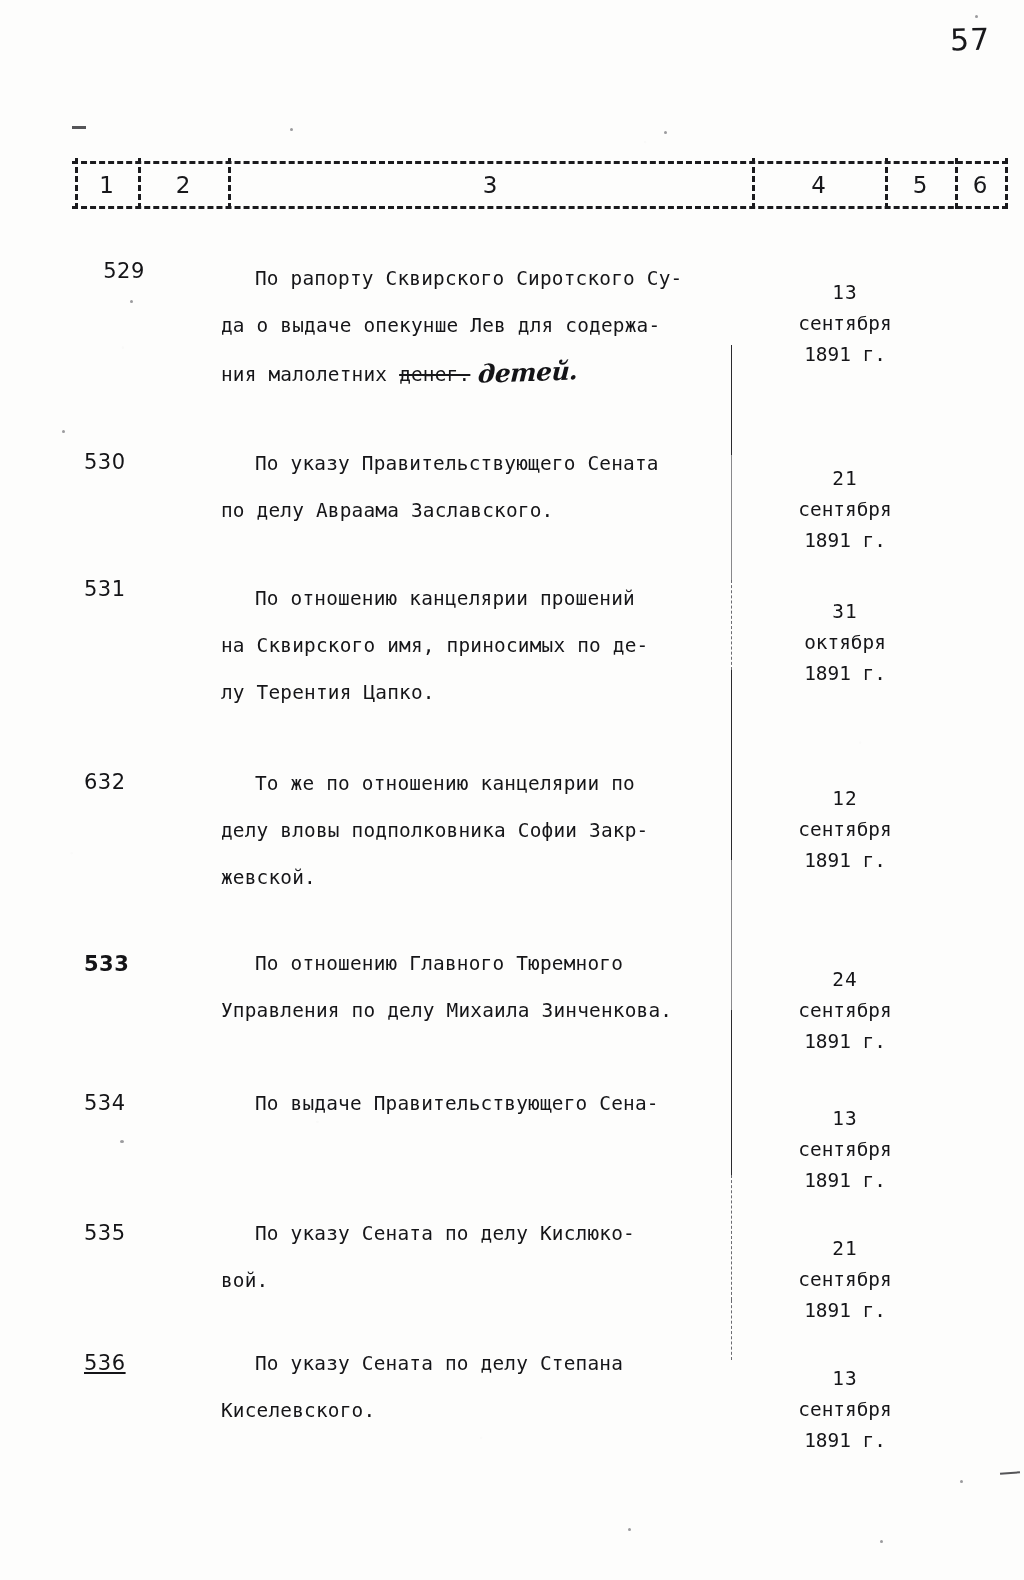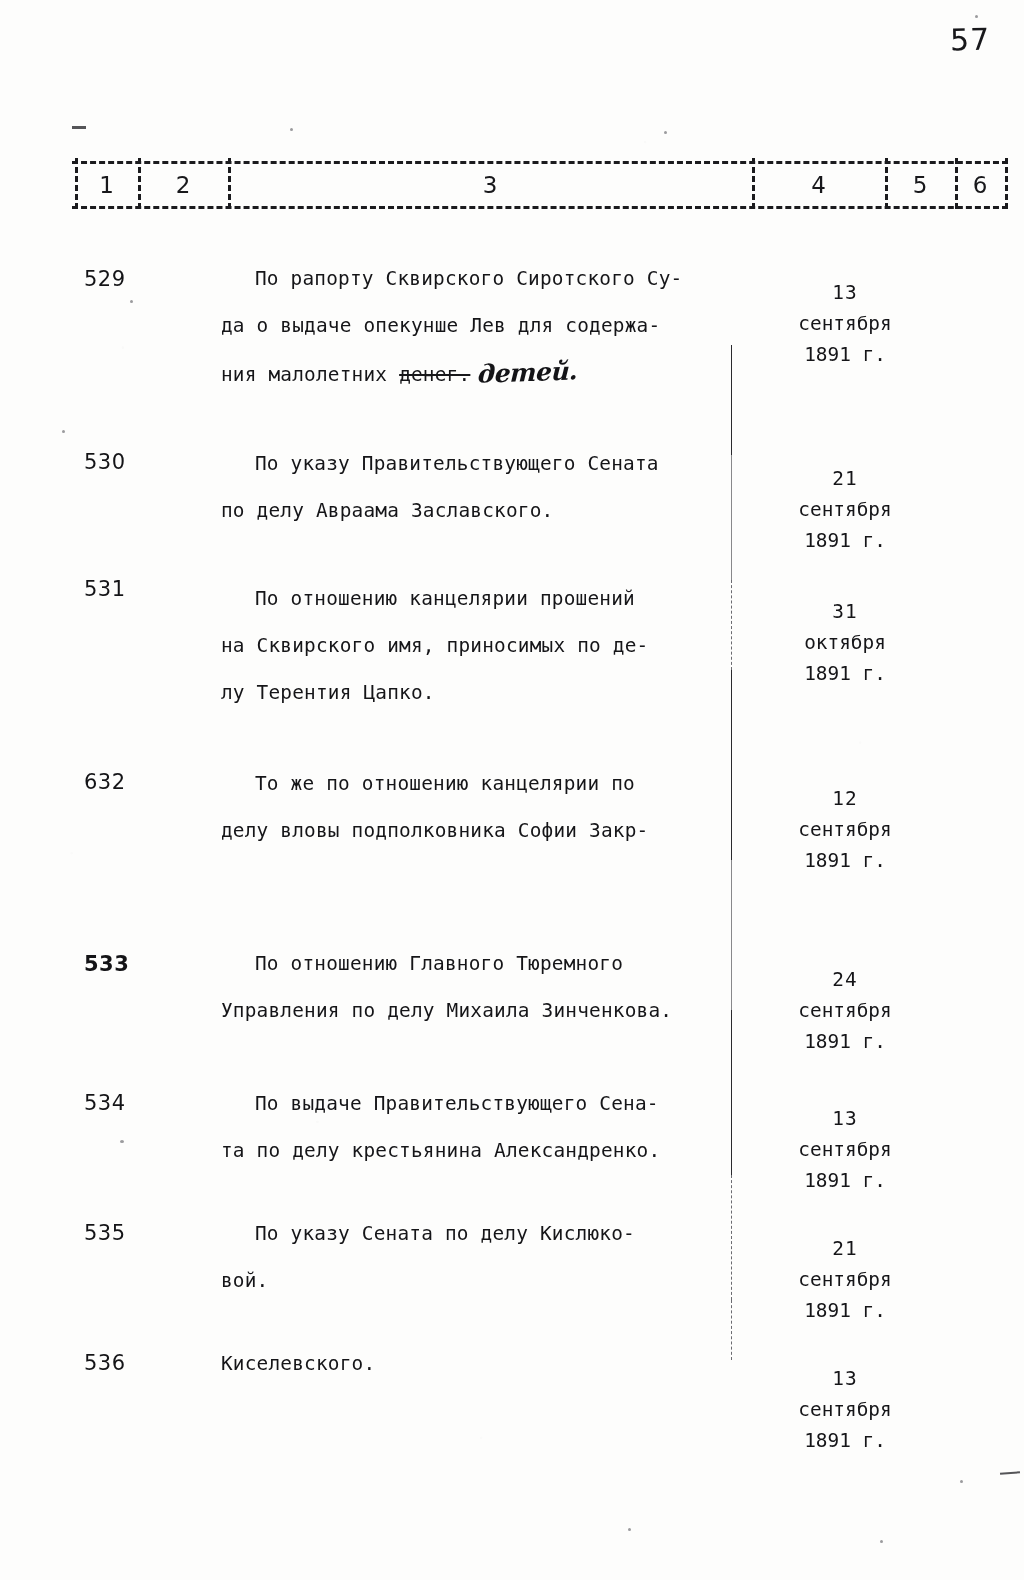--- a/index.html
+++ b/index.html
@@ -219,21 +219,21 @@
   <div class="body-rule solid" style="top:345px; height:110px;"></div>
   <div class="body-rule light" style="top:455px; height:125px;"></div>
   <div class="body-rule faint" style="top:580px; height:90px;"></div>
   <div class="body-rule solid" style="top:670px; height:190px;"></div>
   <div class="body-rule light" style="top:860px; height:150px;"></div>
   <div class="body-rule solid" style="top:1010px; height:165px;"></div>
   <div class="body-rule faint" style="top:1175px; height:125px;"></div>
   <div class="body-rule faint" style="top:1300px; height:60px;"></div>
 
   <div class="row" style="top:255px;">
-    <div class="row-num" style="top:12px;">529</div>
+    <div class="row-num" style="top:4px;text-align:center;">529</div>
     <div class="row-desc">
       <span>По рапорту Сквирского Сиротского Су-</span>
       <span class="cont">да о выдаче опекунше Лев для содержа-</span>
       <span class="cont"><span>ния малолетних </span><span class="strike">денег.</span><span class="handwritten">детей.</span></span>
     </div>
     <div class="row-date" style="top:2px;">
       <span class="d-day">13</span>
       <span class="d-month">сентября</span>
       <span class="d-year">1891 г.</span>
     </div>
@@ -264,20 +264,21 @@
       <span class="d-month">октября</span>
       <span class="d-year">1891 г.</span>
     </div>
   </div>
 
   <div class="row" style="top:760px;">
     <div class="row-num" style="top:10px;">632</div>
     <div class="row-desc">
       <span>То же по отношению канцелярии по</span>
       <span class="cont">делу вловы подполковника Софии Закр-</span>
+      <span class="cont">жевской.</span>
     </div>
     <div class="row-date" style="top:3px;">
       <span class="d-day">12</span>
       <span class="d-month">сентября</span>
       <span class="d-year">1891 г.</span>
     </div>
   </div>
 
   <div class="row" style="top:940px;">
     <div class="row-num" style="top:12px;font-weight:bold;">533</div>
@@ -289,21 +290,20 @@
       <span class="d-day">24</span>
       <span class="d-month">сентября</span>
       <span class="d-year">1891 г.</span>
     </div>
   </div>
 
   <div class="row" style="top:1080px;">
     <div class="row-num" style="top:11px;">534</div>
     <div class="row-desc">
       <span>По выдаче Правительствующего Сена-</span>
-      <span class="cont">та по делу крестьянина Александренко.</span>
     </div>
     <div class="row-date" style="top:3px;">
       <span class="d-day">13</span>
       <span class="d-month">сентября</span>
       <span class="d-year">1891 г.</span>
     </div>
   </div>
 
   <div class="row" style="top:1210px;">
     <div class="row-num" style="top:11px;">535</div>
@@ -312,22 +312,23 @@
       <span class="cont">вой.</span>
     </div>
     <div class="row-date" style="top:3px;">
       <span class="d-day">21</span>
       <span class="d-month">сентября</span>
       <span class="d-year">1891 г.</span>
     </div>
   </div>
 
   <div class="row" style="top:1340px;">
-    <div class="row-num" style="top:11px;">536</div>
-    <div class="row-desc">
+    <div class="row-num" style="top:11px;text-decoration:underline;">536</div>
+    <div class="row-desc">
+      <span>По указу Сената по делу Степана</span>
       <span class="cont">Киселевского.</span>
     </div>
     <div class="row-date" style="top:3px;">
       <span class="d-day">13</span>
       <span class="d-month">сентября</span>
       <span class="d-year">1891 г.</span>
     </div>
   </div>
 
 </div>

